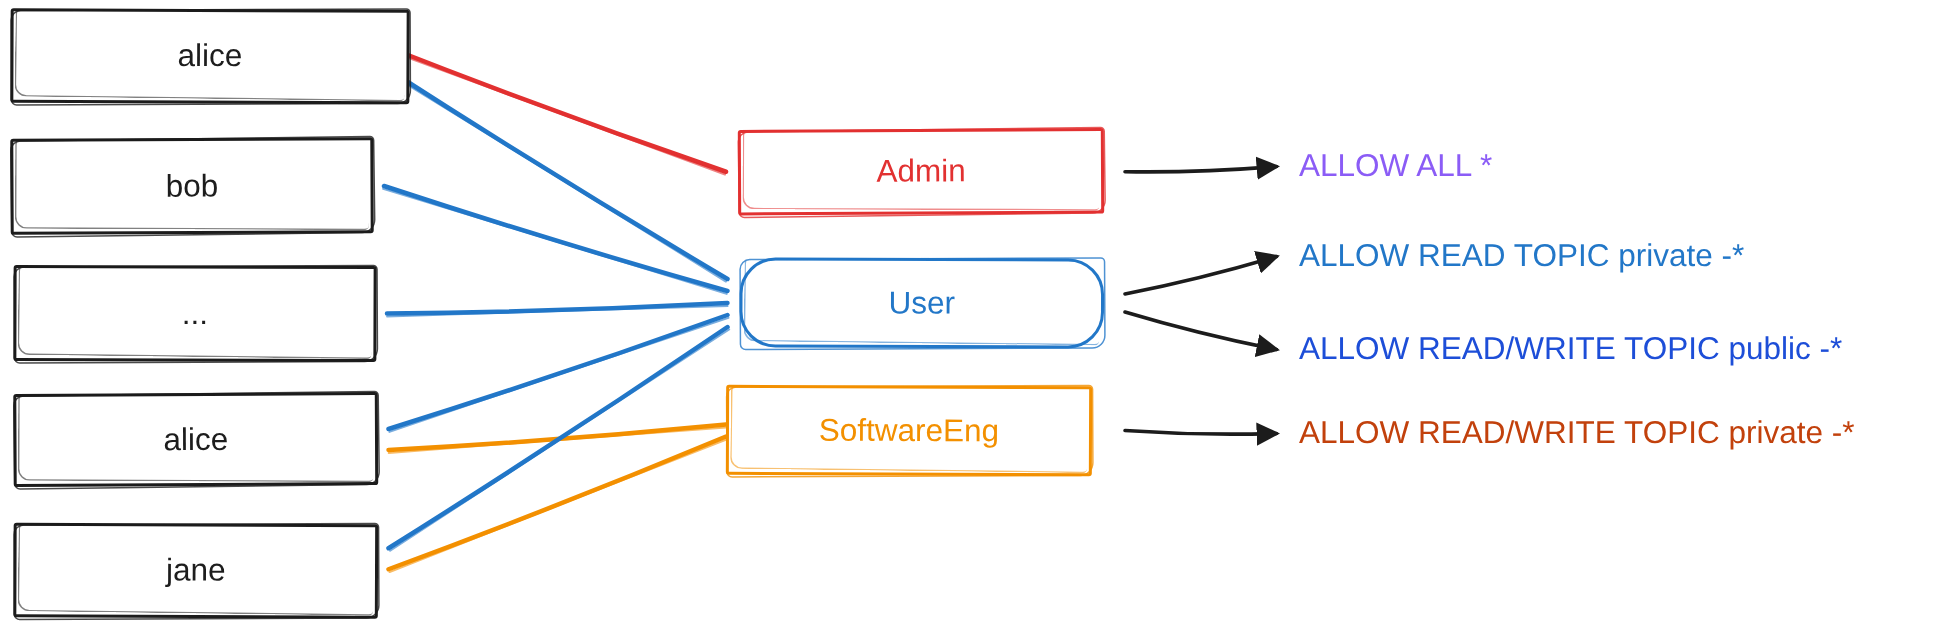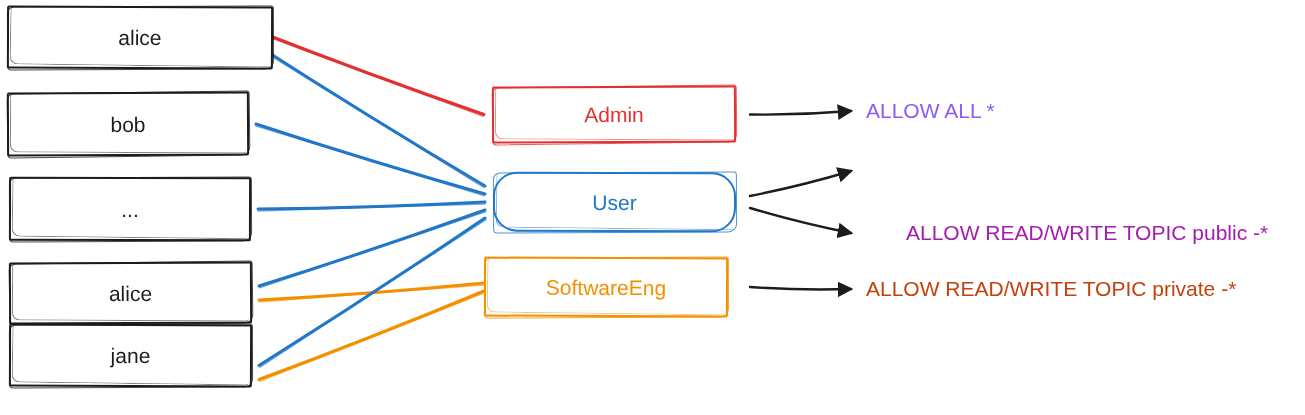--- a/index.html
+++ b/index.html
@@ -68,30 +68,31 @@
   </div>
   <div class="sketch-box user-box r2" style="left: 7px; top: 92px; width: 242px; height: 64px; --c: #1c1c1c;">
     <span class="box-label">bob</span>
   </div>
   <div class="sketch-box user-box r3" style="left: 9px; top: 177px; width: 242px; height: 64px; --c: #1c1c1c;">
     <span class="box-label">...</span>
   </div>
   <div class="sketch-box user-box r2" style="left: 9px; top: 262px; width: 243px; height: 62px; --c: #1c1c1c;">
     <span class="box-label">alice</span>
   </div>
-  <div class="sketch-box user-box r1" style="left: 9px; top: 324px; width: 243px; height: 63px; --c: #1c1c1c;">
+  <div class="sketch-box user-box r1" style="left: 9px; top: 349px; width: 243px; height: 63px; --c: #1c1c1c;">
     <span class="box-label">jane</span>
   </div>
 
   <div class="sketch-box r2" style="left: 492px; top: 86px; width: 244px; height: 57px; --c: #e23131;">
     <span class="box-label">Admin</span>
   </div>
   <div class="sketch-box r3" style="left: 493px; top: 172px; width: 243px; height: 60px; border-radius: 24px; --c: #2277c8;">
     <span class="box-label">User</span>
   </div>
   <div class="sketch-box r1" style="left: 484px; top: 257px; width: 244px; height: 60px; --c: #f39000;">
     <span class="box-label">SoftwareEng</span>
   </div>
 
   <div class="perm-label" style="left: 866px; top: 98px; color: #8b5cf6;">ALLOW ALL *</div>
-  <div class="perm-label" style="left: 866px; top: 220px; color: #a21caf; margin-left: 40px;">ALLOW READ/WRITE TOPIC public -*</div>
+  <div class="perm-label" style="left: 866px; top: 158px; color: rgb(34, 119, 200);">ALLOW READ TOPIC private -*</div>
+  <div class="perm-label" style="left: 866px; top: 220px; color: #1d4ed8;">ALLOW READ/WRITE TOPIC public -*</div>
   <div class="perm-label" style="left: 866px; top: 276px; color: #c2410c;">ALLOW READ/WRITE TOPIC private -*</div>
 </div>
 
 </body></html>

